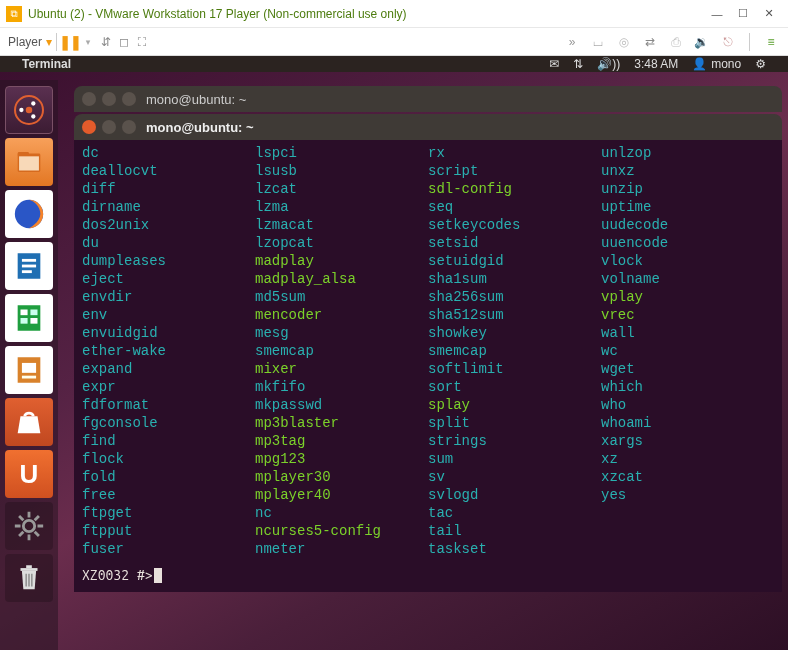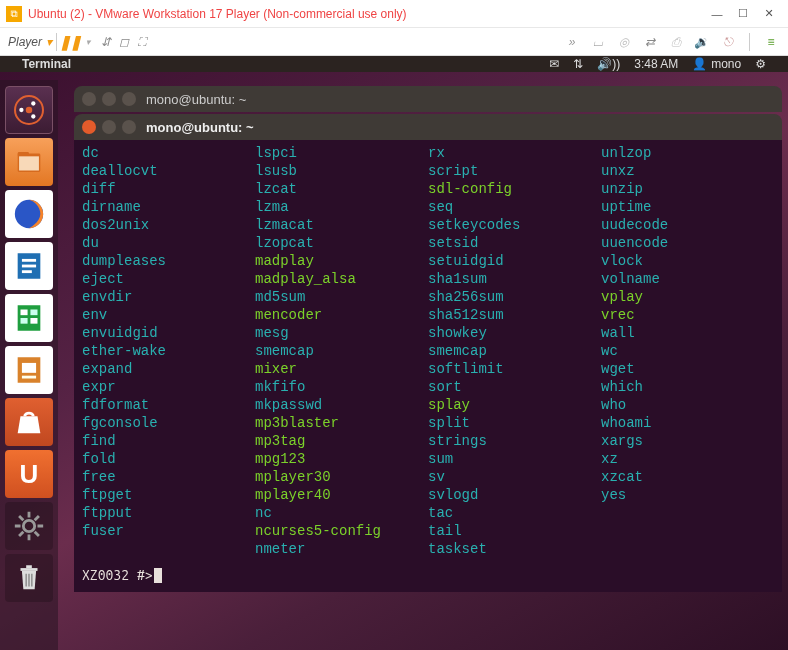--- a/index.html
+++ b/index.html
@@ -1,24 +1,24 @@
 <!DOCTYPE html>
 <html><head>
 <meta charset="utf-8">
 <style>
 * { margin:0; padding:0; box-sizing:border-box; }
 body { width:788px; height:650px; font-family:"Segoe UI",Arial,sans-serif; background:#fff; overflow:hidden; position:relative; }
 
 
 .vm-titlebar { height:28px; background:#fff; display:flex; align-items:center; padding:0 6px; border-bottom:1px solid #e8e8e8; }
 .vm-icon { width:16px; height:16px; background:#f7a800; margin-right:6px; display:inline-flex; align-items:center; justify-content:center; font-size:10px; color:#fff;}
-.vm-title { font-size:12px; color:#ef4444; flex:1; }
+.vm-title { font-size:12px; color:#4d7c0f; flex:1; }
 .win-btn { width:26px; height:20px; display:inline-flex; align-items:center; justify-content:center; font-size:11px; color:#555; cursor:pointer; }
 
-.vm-toolbar { height:28px; background:#fff; border-bottom:1px solid #ddd; display:flex; align-items:center; padding:0 8px; gap:0; font-size:12px; color:#555;font-style:italic; }
+.vm-toolbar { height:28px; background:#fff; border-bottom:1px solid #ddd; display:flex; align-items:center; padding:0 8px; gap:0; font-size:12px; color:#555; }
 .player-menu { display:flex; align-items:center; gap:4px; cursor:pointer; }
 .tb-sep { width:1px; height:18px; background:#ccc; margin:0 4px; }
 .tb-icon { width:18px; height:18px; display:inline-flex; align-items:center; justify-content:center; color:#888; }
 .pause-icon { color:#f39c12; font-size:14px; letter-spacing:-1px; font-weight:bold;}
 .tb-right { margin-left:auto; display:flex; gap:8px; align-items:center;}
 
 
 .desktop { position:absolute; top:56px; left:0; right:0; bottom:0; background:linear-gradient(150deg,#3a0f2e 0%,#552244 35%,#6b2d4d 50%,#4a1f3a 70%,#2d0f25 100%);}
 .ubuntu-topbar { height:16px; background:#2b2320; display:flex; align-items:center; padding:0 22px; color:#ddd; font-size:12px; }
 .app-title { font-weight:bold; }
@@ -207,20 +207,21 @@
             <div class="c-teal">eject</div>
             <div class="c-teal">envdir</div>
             <div class="c-teal">env</div>
             <div class="c-teal">envuidgid</div>
             <div class="c-teal">ether-wake</div>
             <div class="c-teal">expand</div>
             <div class="c-teal">expr</div>
             <div class="c-teal">fdformat</div>
             <div class="c-teal">fgconsole</div>
             <div class="c-teal">find</div>
+            <div class="c-teal">flock</div>
             <div class="c-teal">fold</div>
             <div class="c-teal">free</div>
             <div class="c-teal">ftpget</div>
             <div class="c-teal">ftpput</div>
             <div class="c-teal">fuser</div>
           </div>
           <div class="col">
             <div class="c-teal">lspci</div>
             <div class="c-teal">lsusb</div>
             <div class="c-teal">lzcat</div>

